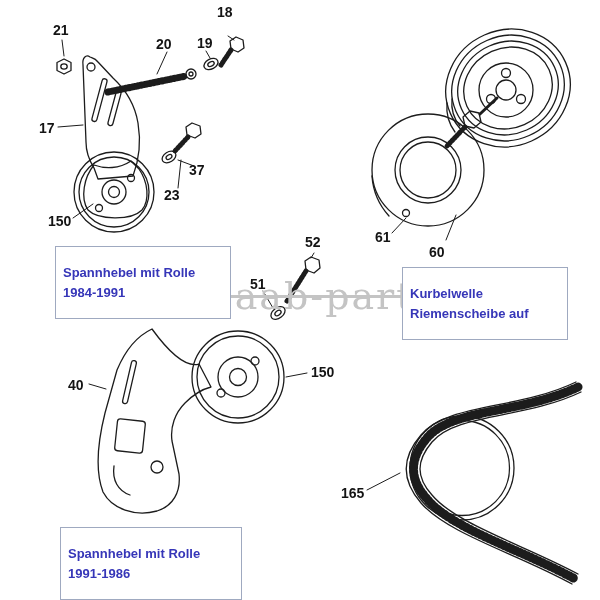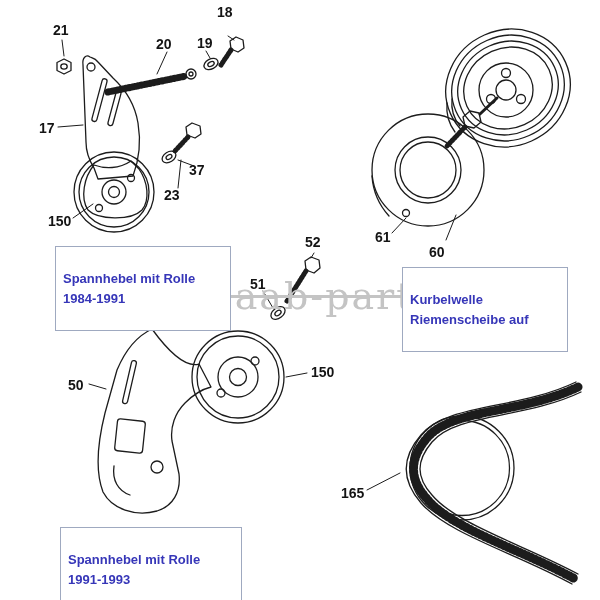--- a/index.html
+++ b/index.html
@@ -13,21 +13,21 @@
     font-family:"DejaVu Serif",serif;font-size:38px;letter-spacing:2px;
     color:#c4c4c4;text-decoration:line-through;white-space:nowrap;
     pointer-events:none;
   }
   .part-label{
     position:absolute;z-index:3;color:#141414;
     font-size:14px;font-weight:bold;white-space:nowrap;
   }
   .caption-box{
     position:absolute;z-index:3;background:#ffffff;
-    border:1px solid #9fa9c0;padding:22px 7px;
+    border:1px solid #9fa9c0;padding:16px 7px;
     color:#3636b8;font-size:13px;font-weight:bold;line-height:1.5;
     white-space:nowrap;
   }
 </style>
 </head>
 <body>
 
 <div class="stage">
 
   <svg viewBox="0 0 600 600" width="600" height="600">
@@ -160,34 +160,34 @@
   <span class="part-label" style="left:39px;top:120px">17</span>
   <span class="part-label" style="left:189px;top:162px">37</span>
   <span class="part-label" style="left:164px;top:187px">23</span>
   <span class="part-label" style="left:48px;top:213px">150</span>
 
   <span class="part-label" style="left:375px;top:229px">61</span>
   <span class="part-label" style="left:429px;top:244px">60</span>
 
   <span class="part-label" style="left:305px;top:234px">52</span>
   <span class="part-label" style="left:250px;top:276px">51</span>
-  <span class="part-label" style="left:68px;top:377px">50</span>
+  <span class="part-label" style="left:68px;top:377px">40</span>
   <span class="part-label" style="left:311px;top:364px">150</span>
 
   <span class="part-label" style="left:341px;top:485px">165</span>
 
   <div class="caption-box" style="left:55px;top:246px;width:160px">
     <div>Spannhebel mit  Rolle</div>
     <div>1984-1991</div>
   </div>
 
   <div class="caption-box" style="left:402px;top:267px;width:150px">
     <div>Kurbelwelle</div>
     <div>Riemenscheibe auf</div>
   </div>
 
   <div class="caption-box" style="left:60px;top:527px;width:166px">
     <div>Spannhebel mit Rolle</div>
-    <div>1991-1993</div>
+    <div>1991-1986</div>
   </div>
 
 
 </div>
 
 </body></html>

